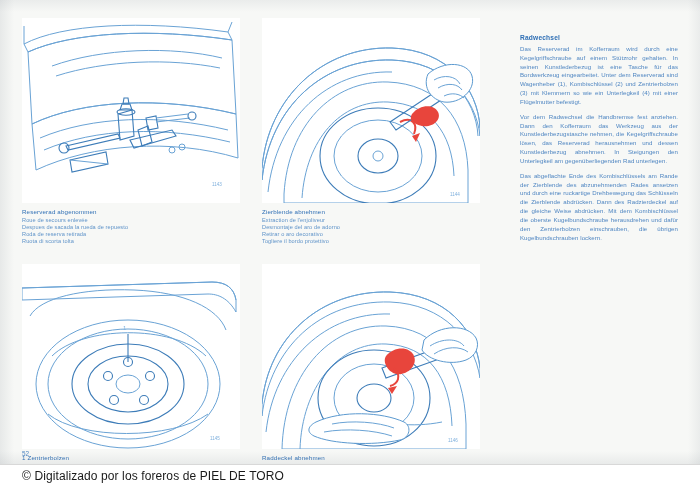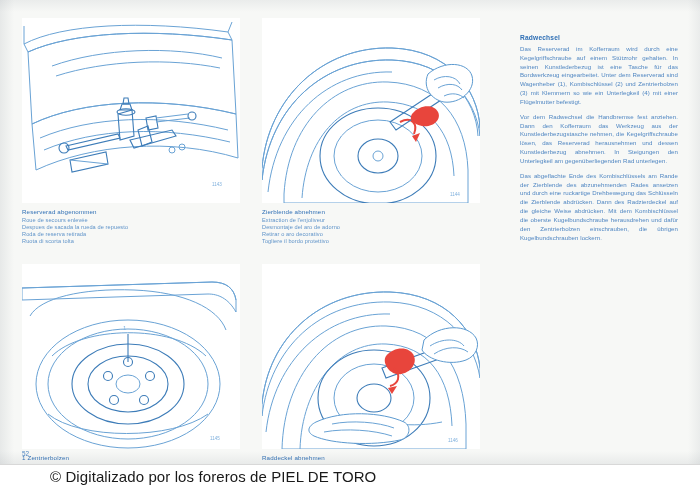--- a/index.html
+++ b/index.html
@@ -51,26 +51,25 @@
     bottom: 0;
     width: 700px;
     height: 22px;
     background: #ffffff;
     border-top: 1px solid #d8d8d8;
     display: flex;
     align-items: center;
     z-index: 60;
   }
   #footer .credit {
-    font-size: 15px;
+    font-size: 12px;
     color: #1a1a1a;
-    padding-left: 10px;
+    padding-left: 22px;
     letter-spacing: 0.1px;
     white-space: nowrap;
-    margin-left: 40px;
   }
 
   
   .col-left {
     position: absolute;
     left: 22px;
     top: 18px;
     width: 480px;
     height: 430px;
   }

